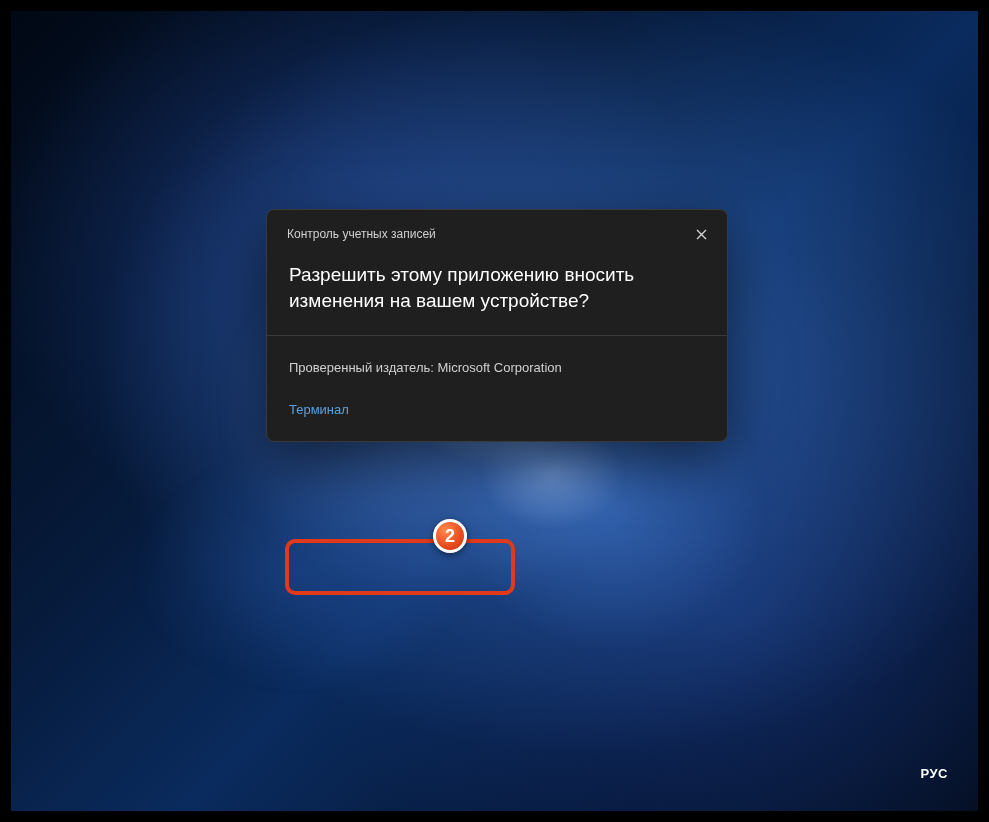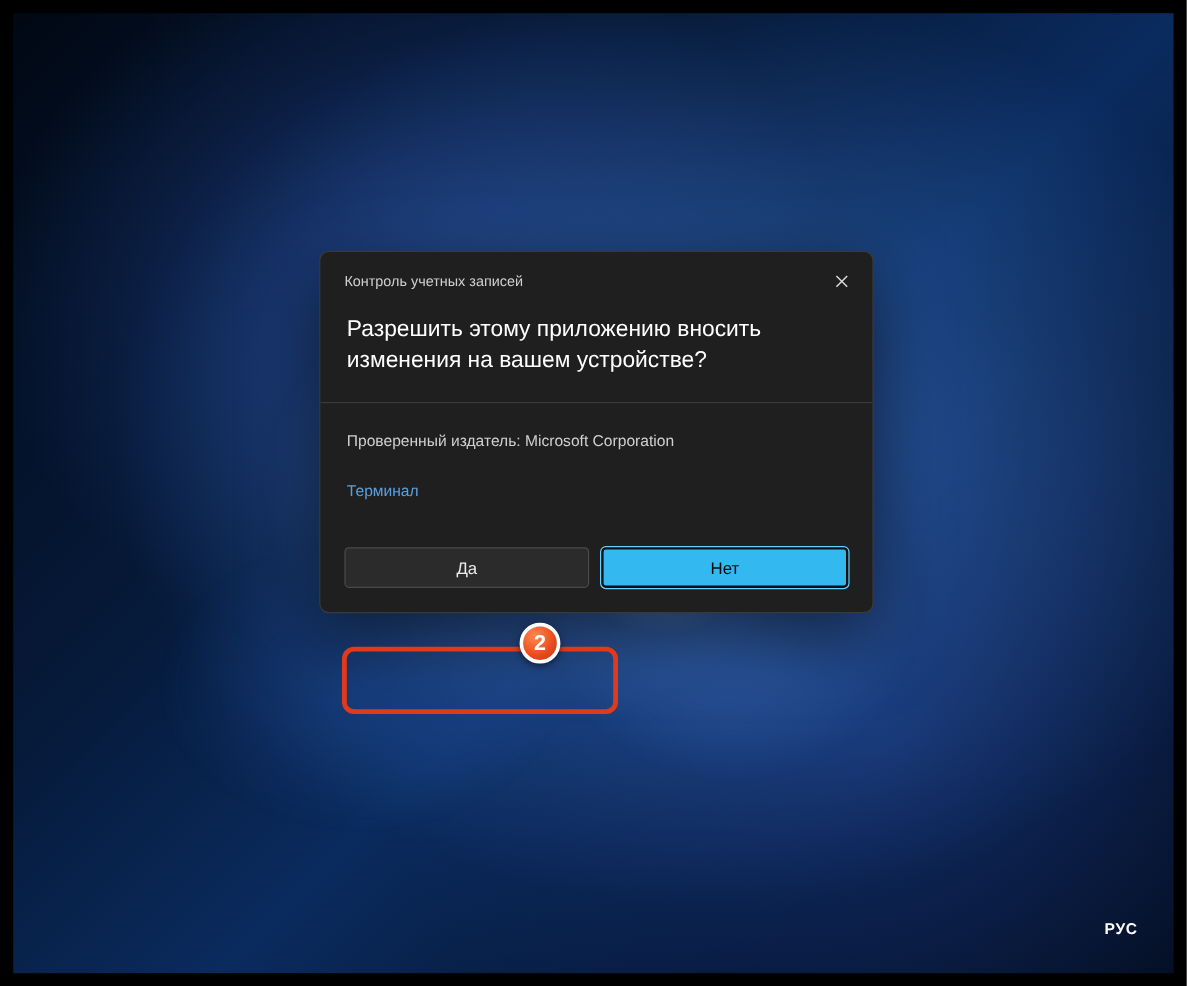--- a/index.html
+++ b/index.html
@@ -151,24 +151,20 @@
         <div class="divider"></div>
 
 
         <div class="meta">
           <div>Проверенный издатель: Microsoft Corporation</div>
         </div>
 
         <span class="more-link">Терминал</span>
       </div>
 
-      <div class="btn-row">
-        <div class="btn btn-yes">Да</div>
-        <div class="btn btn-no">Нет</div>
-      </div>
     </div>
 
     <div class="highlight hl-yes"></div>
     <div class="badge">2</div>
 
     <div class="lang">РУС</div>
 
   </div>
 </div>
 

